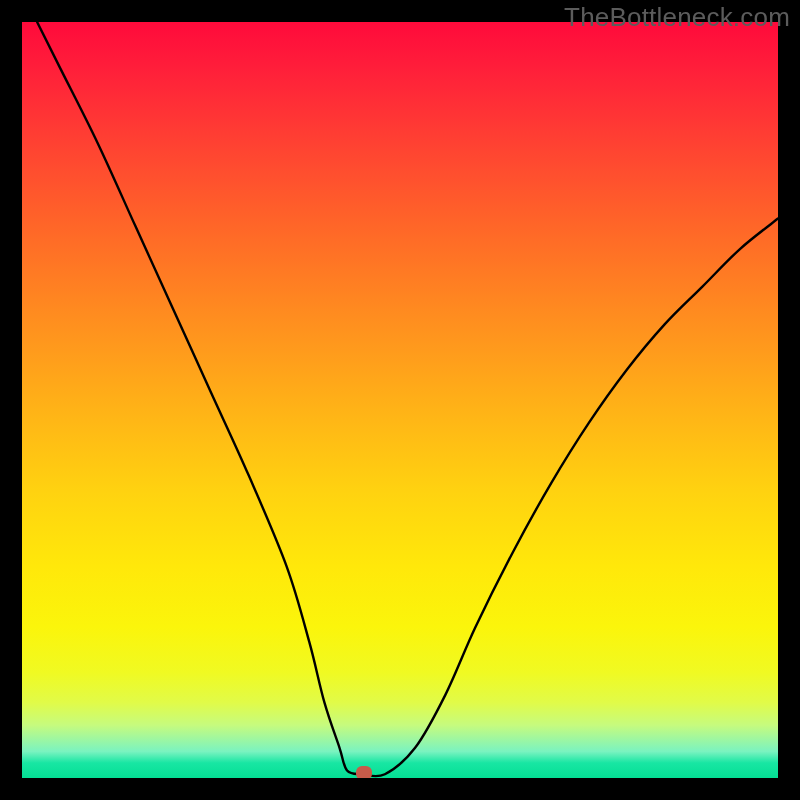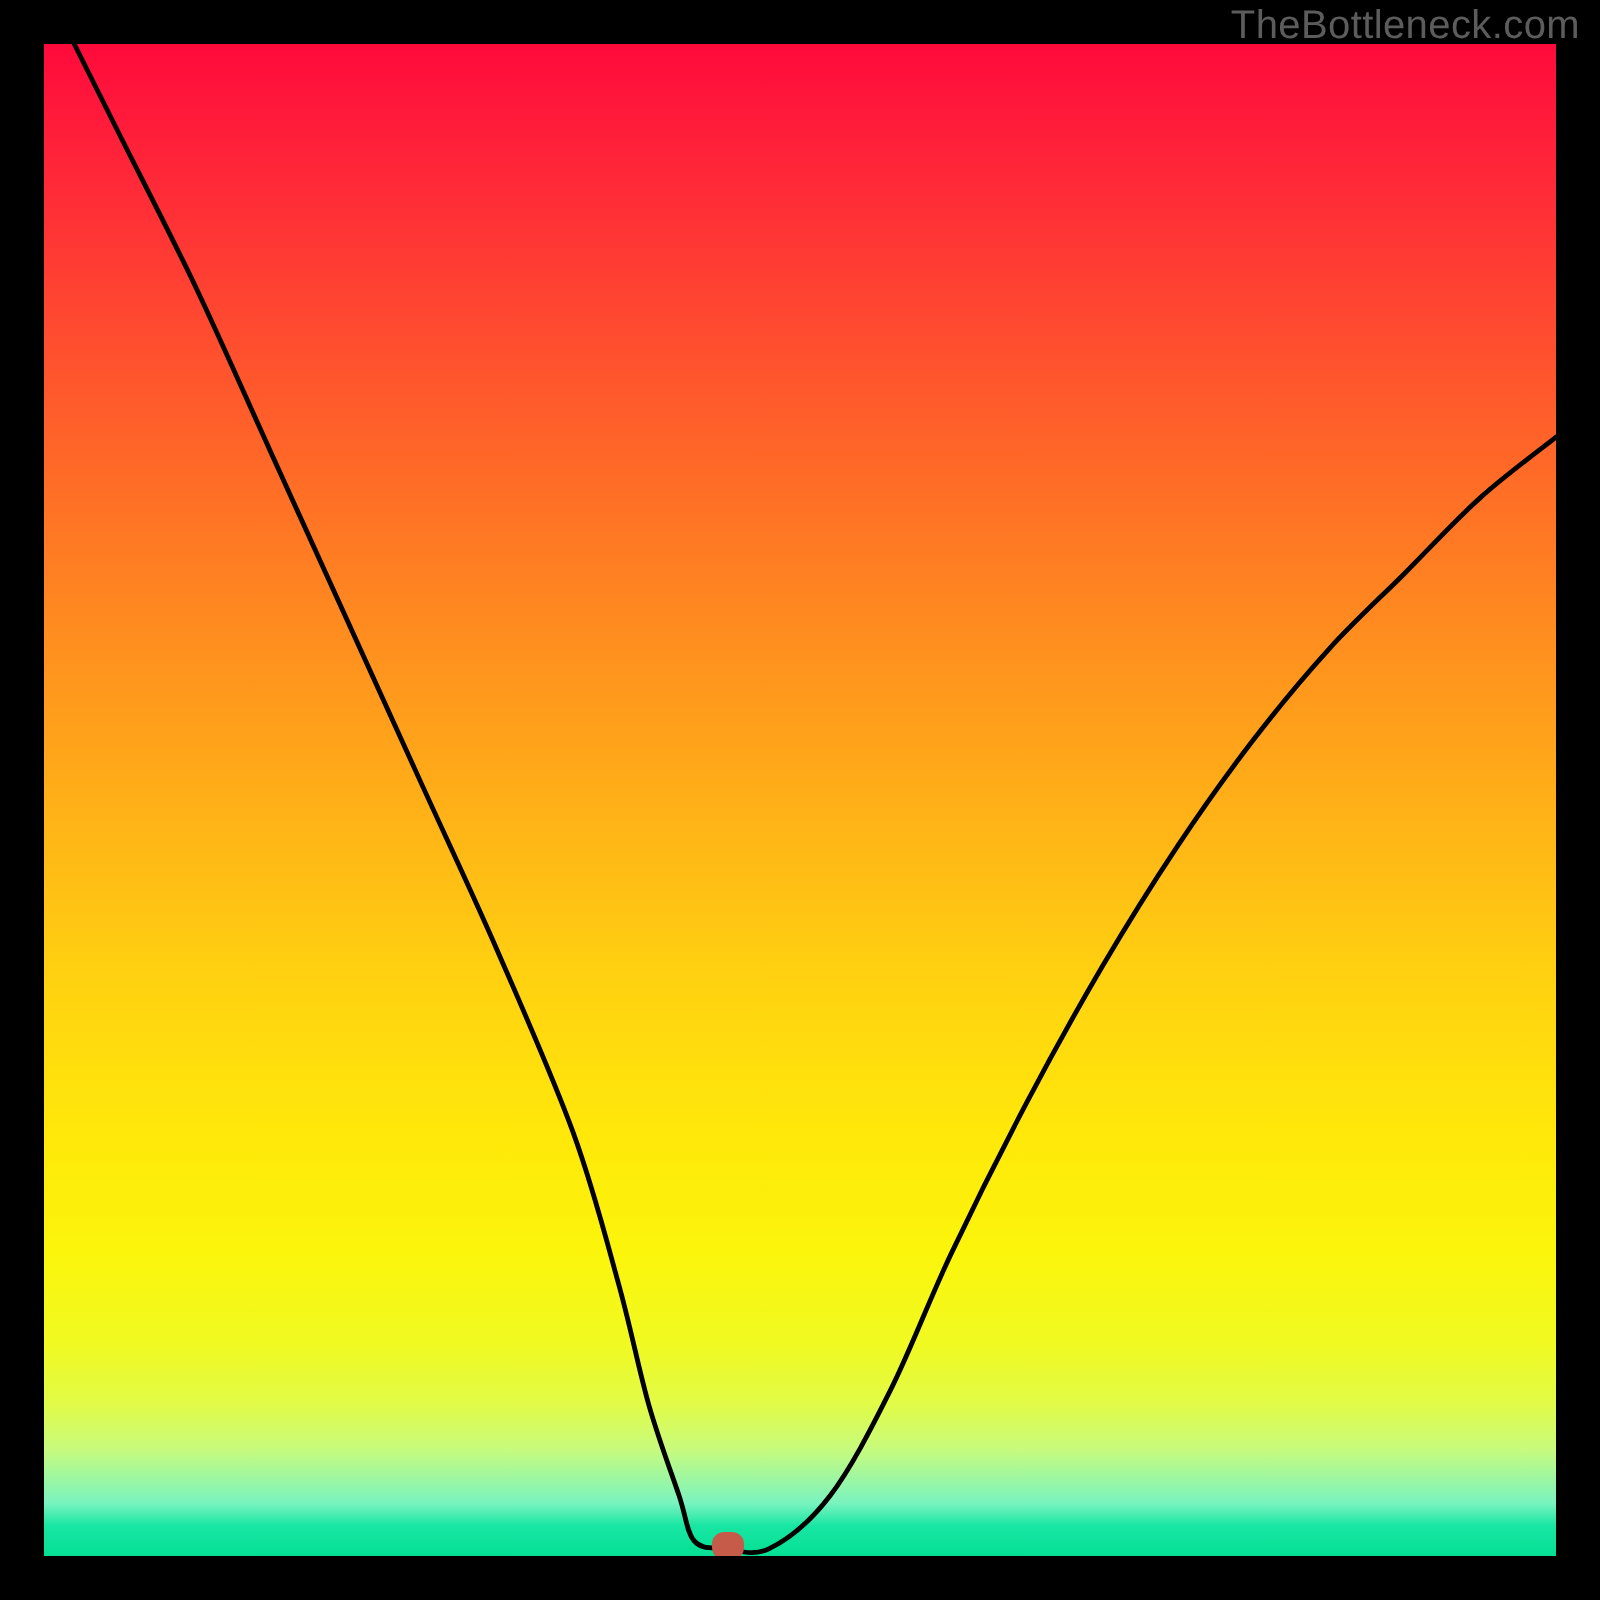--- a/index.html
+++ b/index.html
@@ -20,21 +20,21 @@
     left: 0;
     width: 800px;
     height: 800px;
     background: #000;
   }
   .watermark {
     position: absolute;
     top: 2px;
     right: 10px;
     color: #5c5c5c;
-    font-size: 20px;
+    font-size: 26px;
     font-weight: 500;
     letter-spacing: 0.2px;
     z-index: 20;
     margin-left: 36px;
   }
   .plot-area {
     position: absolute;
     left: 22px;
     top: 22px;
     width: 756px;

